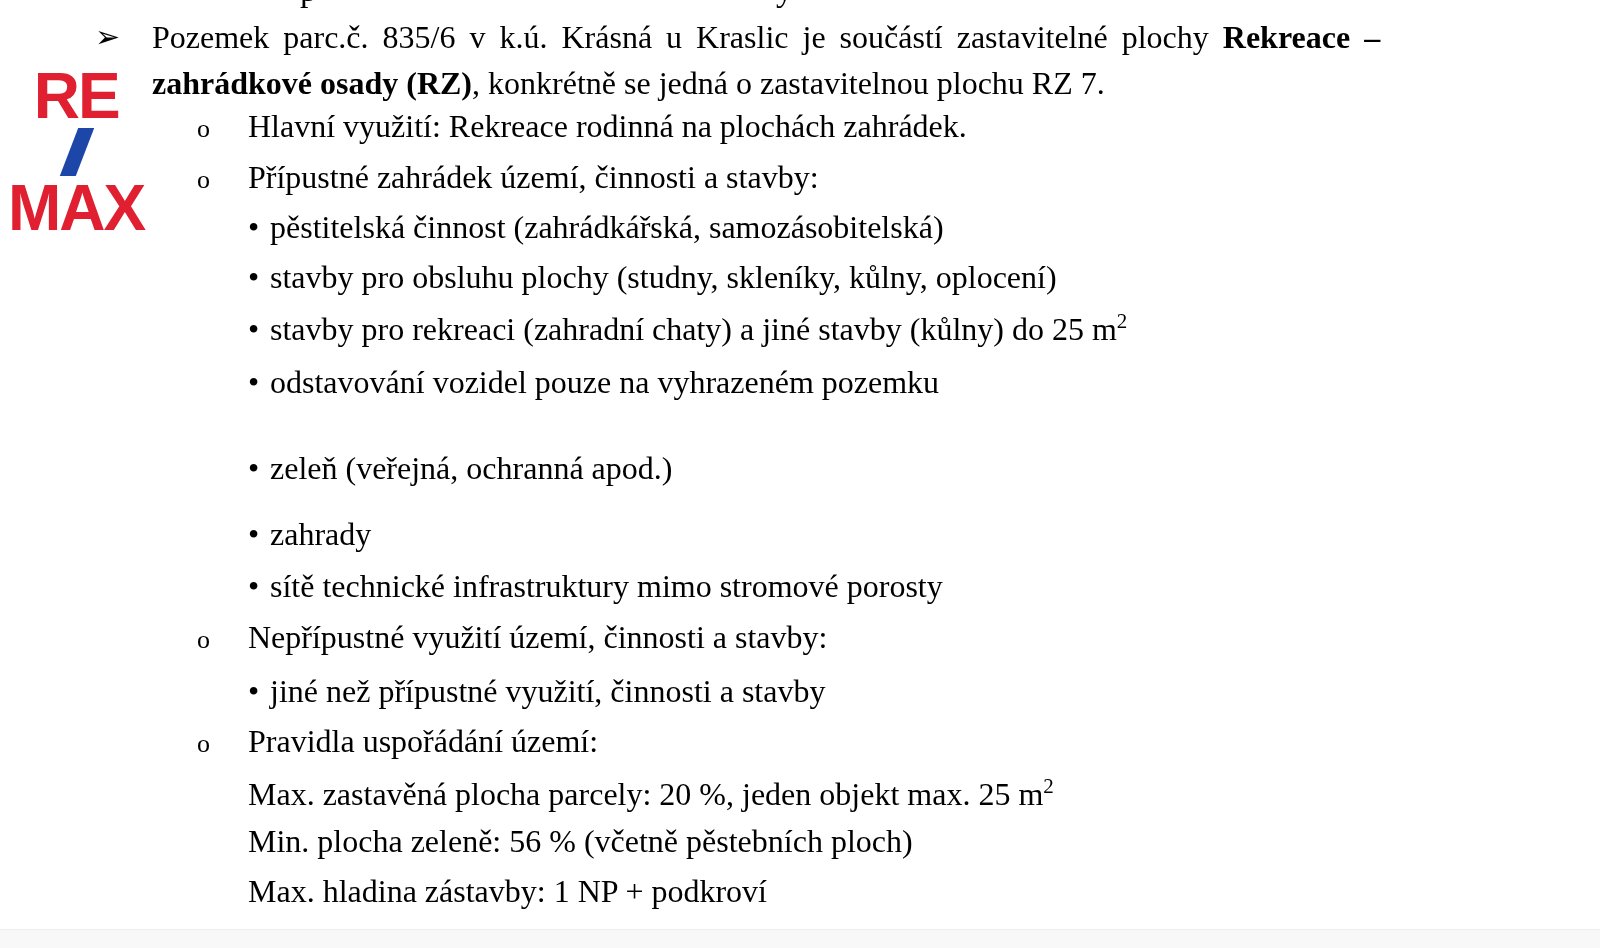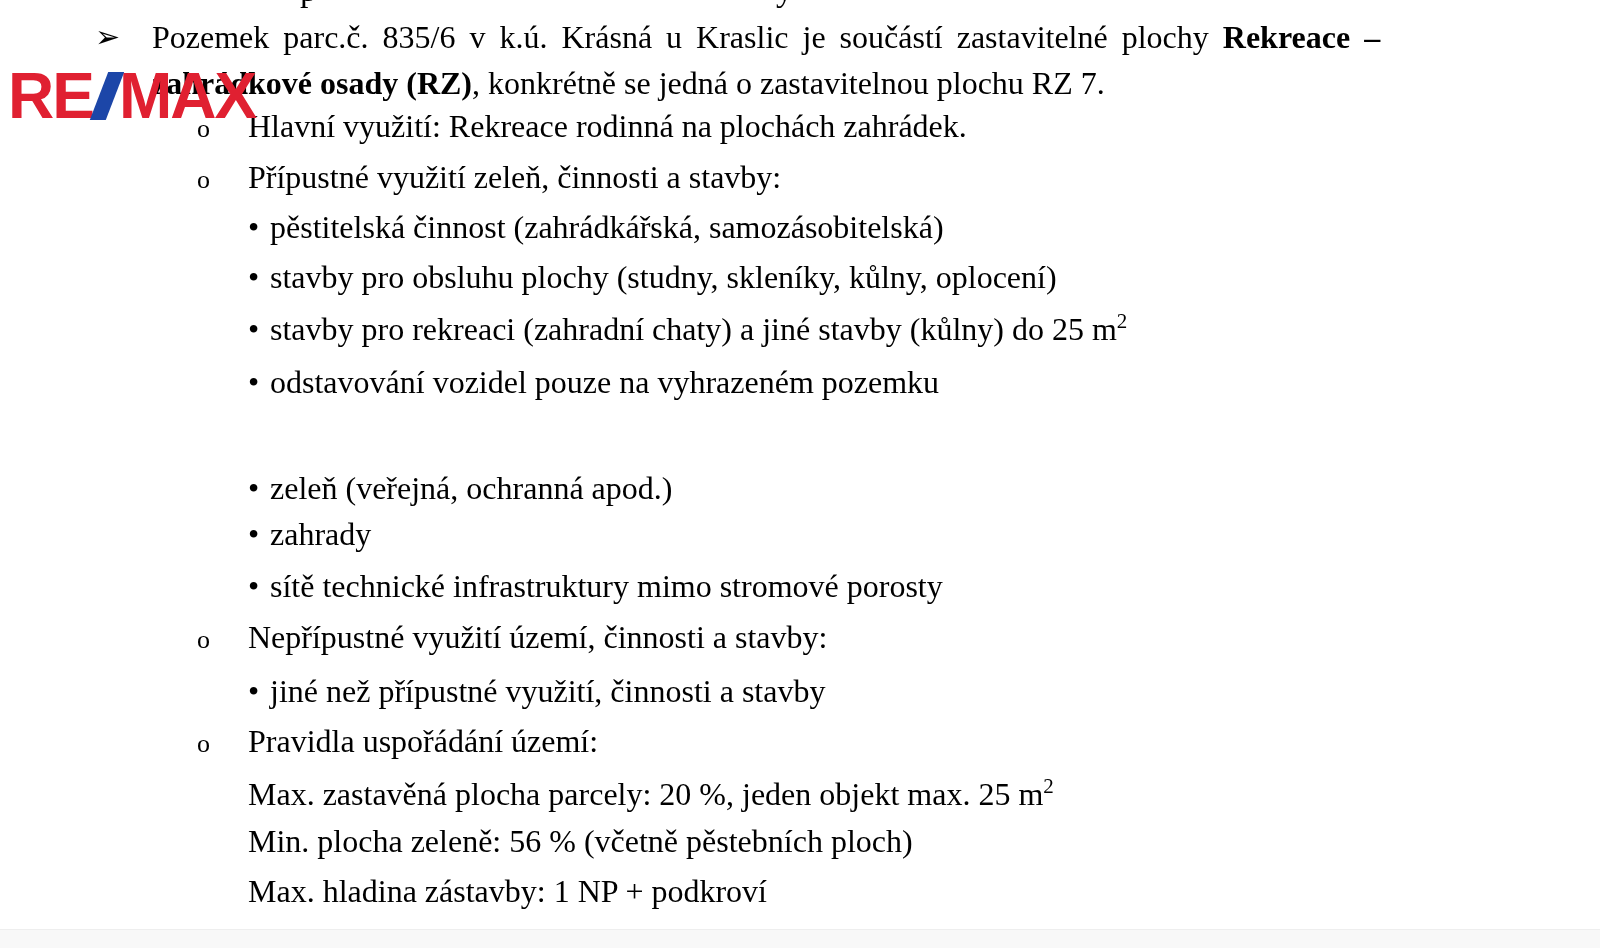--- a/index.html
+++ b/index.html
@@ -67,21 +67,21 @@
   }
 
   
   .r3  { top: 106px; }
   .r4  { top: 157px; }
   .r5  { top: 207px; }
   .r6  { top: 257px; }
   .r7  { top: 309px; }
   .r8  { top: 362px; }
   .r9  { top: 411px; }
-  .r10 { top: 468px; }
+  .r10 { top: 448px; }
   .r11 { top: 514px; }
   .r12 { top: 566px; }
   .r13 { top: 617px; }
   .r14 { top: 671px; }
   .r15 { top: 721px; }
   .r16 { top: 774px; }
   .r17 { top: 821px; }
   .r18 { top: 871px; }
 
   
@@ -89,20 +89,21 @@
     position: absolute;
     left: 8px; top: 64px;
     display: flex;
     align-items: center;
     font-family: "Liberation Sans", sans-serif;
     font-weight: 700;
     font-size: 64px;
     line-height: 1;
     letter-spacing: -2px;
     z-index: 5;
+    flex-direction: column;
   }
   .remax-slash {
     display: inline-block;
     width: 16px; height: 48px;
     margin: 0 4px 0 6px;
     transform: skewX(-21deg);
   }
 
   
   .bottom-bar {
@@ -132,21 +133,21 @@
   <div class="remax-logo">
     <span style="color: rgb(224, 32, 49);">RE</span>
     <span class="remax-slash" style="background-color: rgb(28, 70, 168);"></span>
     <span style="color: rgb(224, 32, 49);">MAX</span>
   </div>
 
   <div class="doc-line o-row r3">
     <span class="o-bullet">o</span><span>Hlavní využití: Rekreace rodinná na plochách zahrádek.</span>
   </div>
   <div class="doc-line o-row r4">
-    <span class="o-bullet">o</span><span>Přípustné využití zeleň, činnosti a stavby:</span>
+    <span class="o-bullet">o</span><span>Přípustné zahrádek území, činnosti a stavby:</span>
   </div>
 
   <div class="doc-line dot-row r5">
     <span class="dot-bullet">•</span><span>pěstitelská činnost (zahrádkářská, samozásobitelská)</span>
   </div>
   <div class="doc-line dot-row r6">
     <span class="dot-bullet">•</span><span>stavby pro obsluhu plochy (studny, skleníky, kůlny, oplocení)</span>
   </div>
   <div class="doc-line dot-row r7">
     <span class="dot-bullet">•</span><span>stavby pro rekreaci (zahradní chaty) a jiné stavby (kůlny) do 25 m</span><sup class="msup">2</sup>

